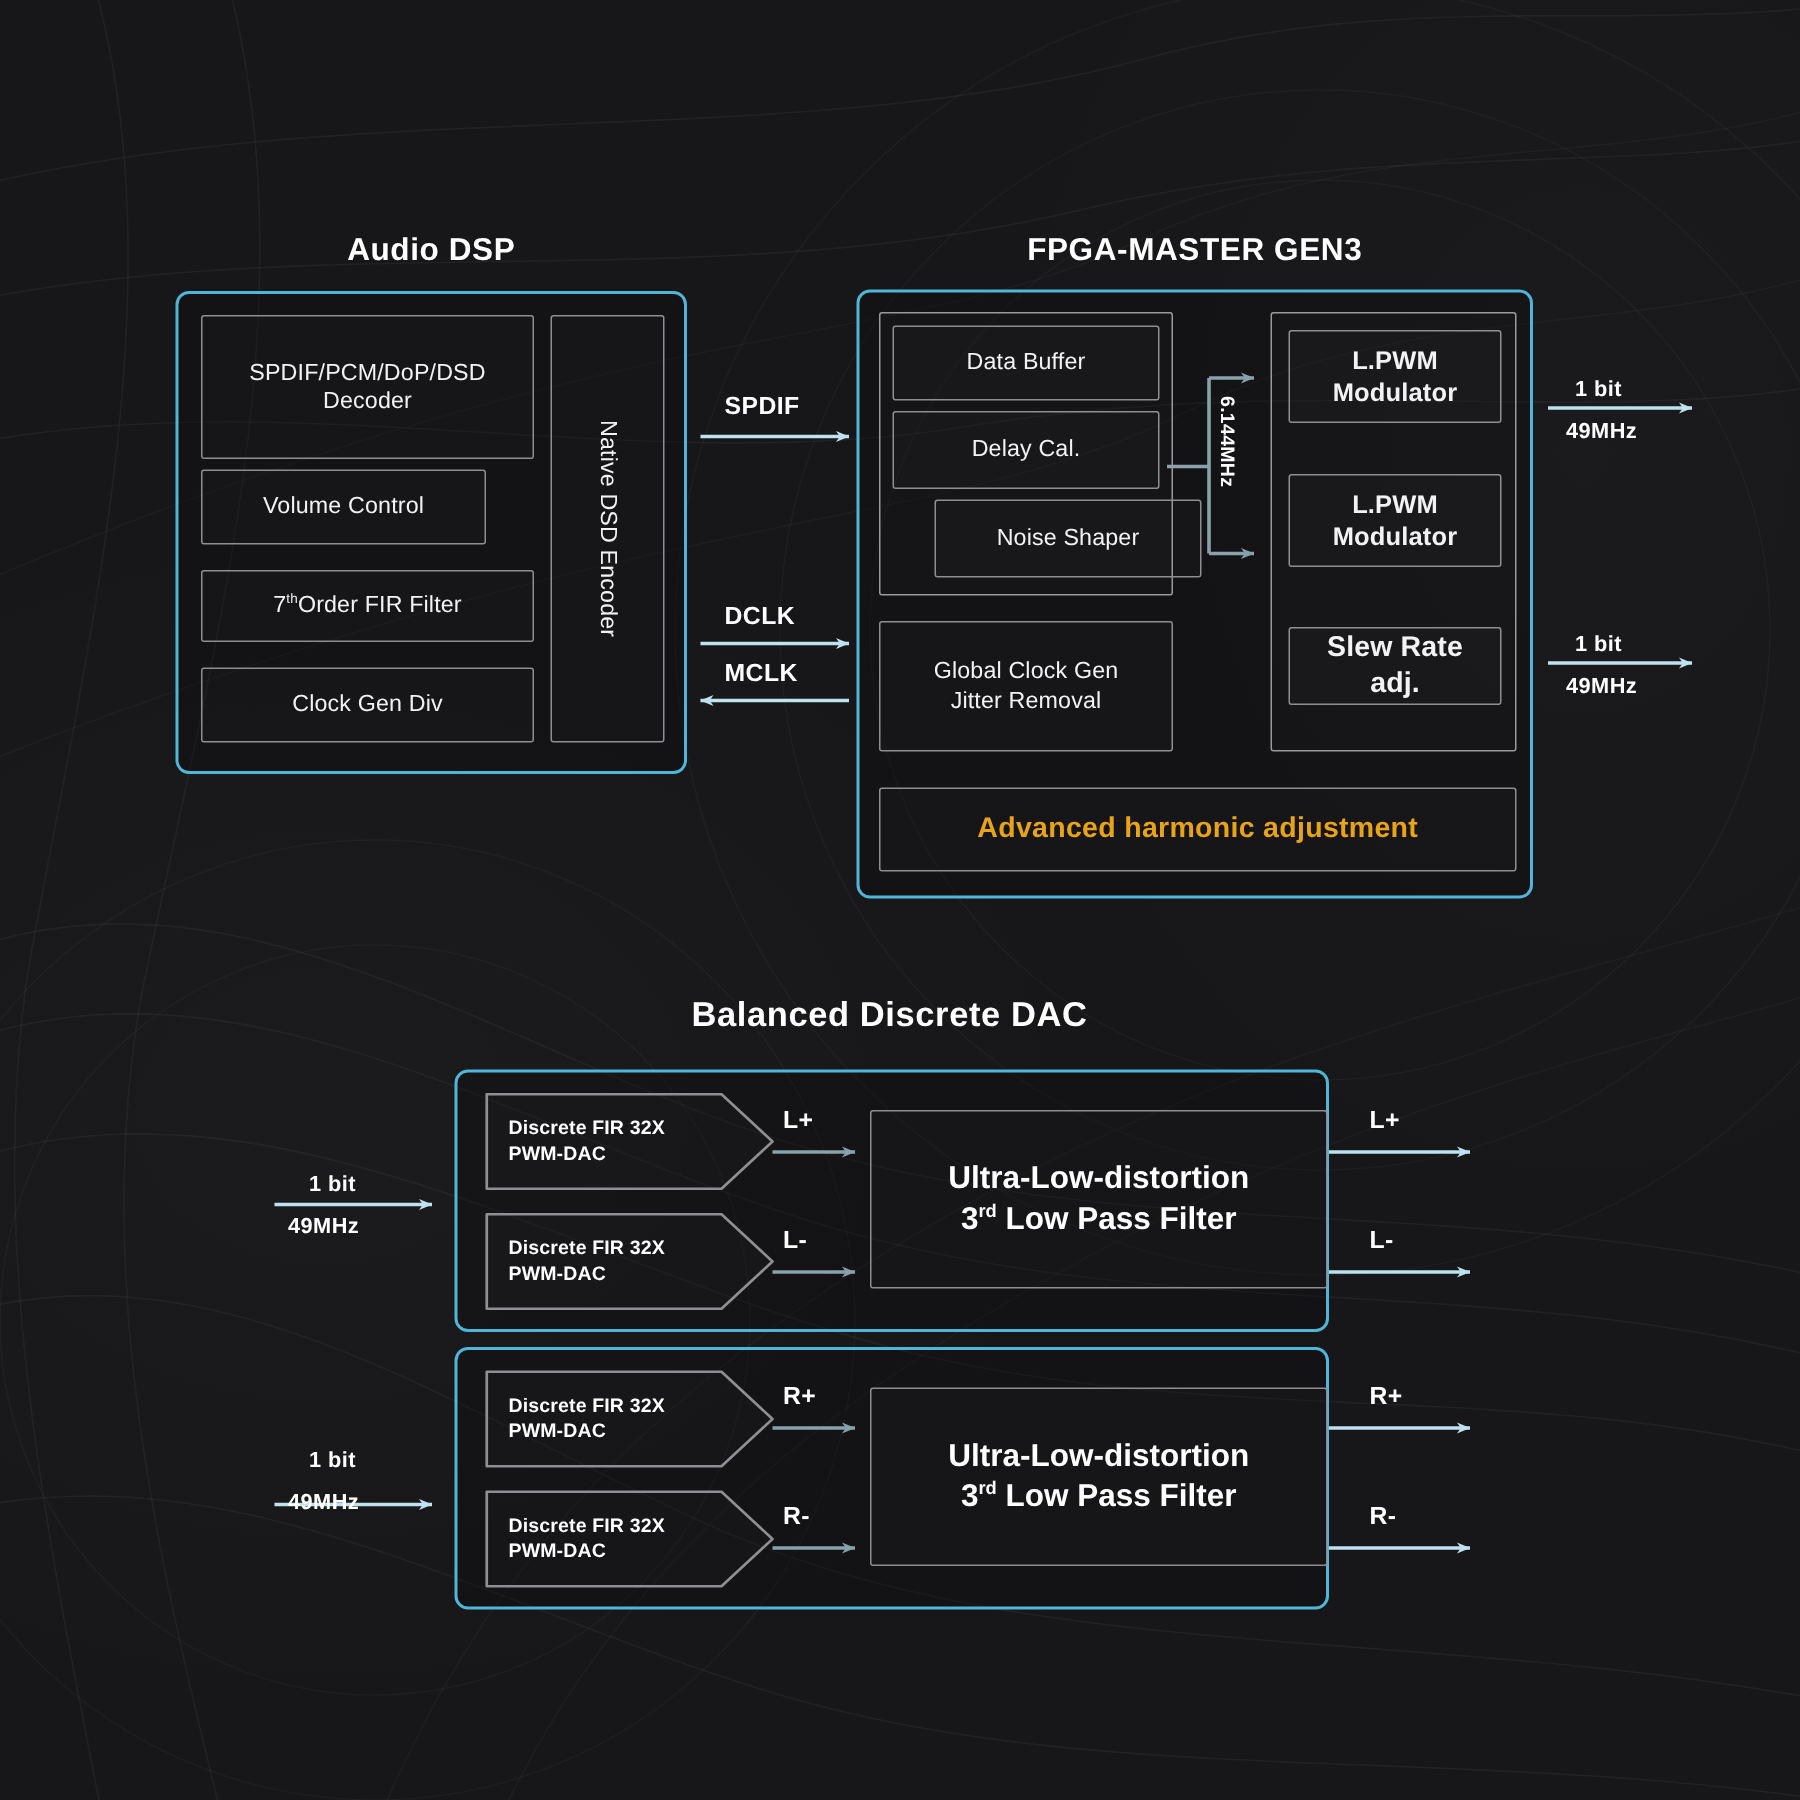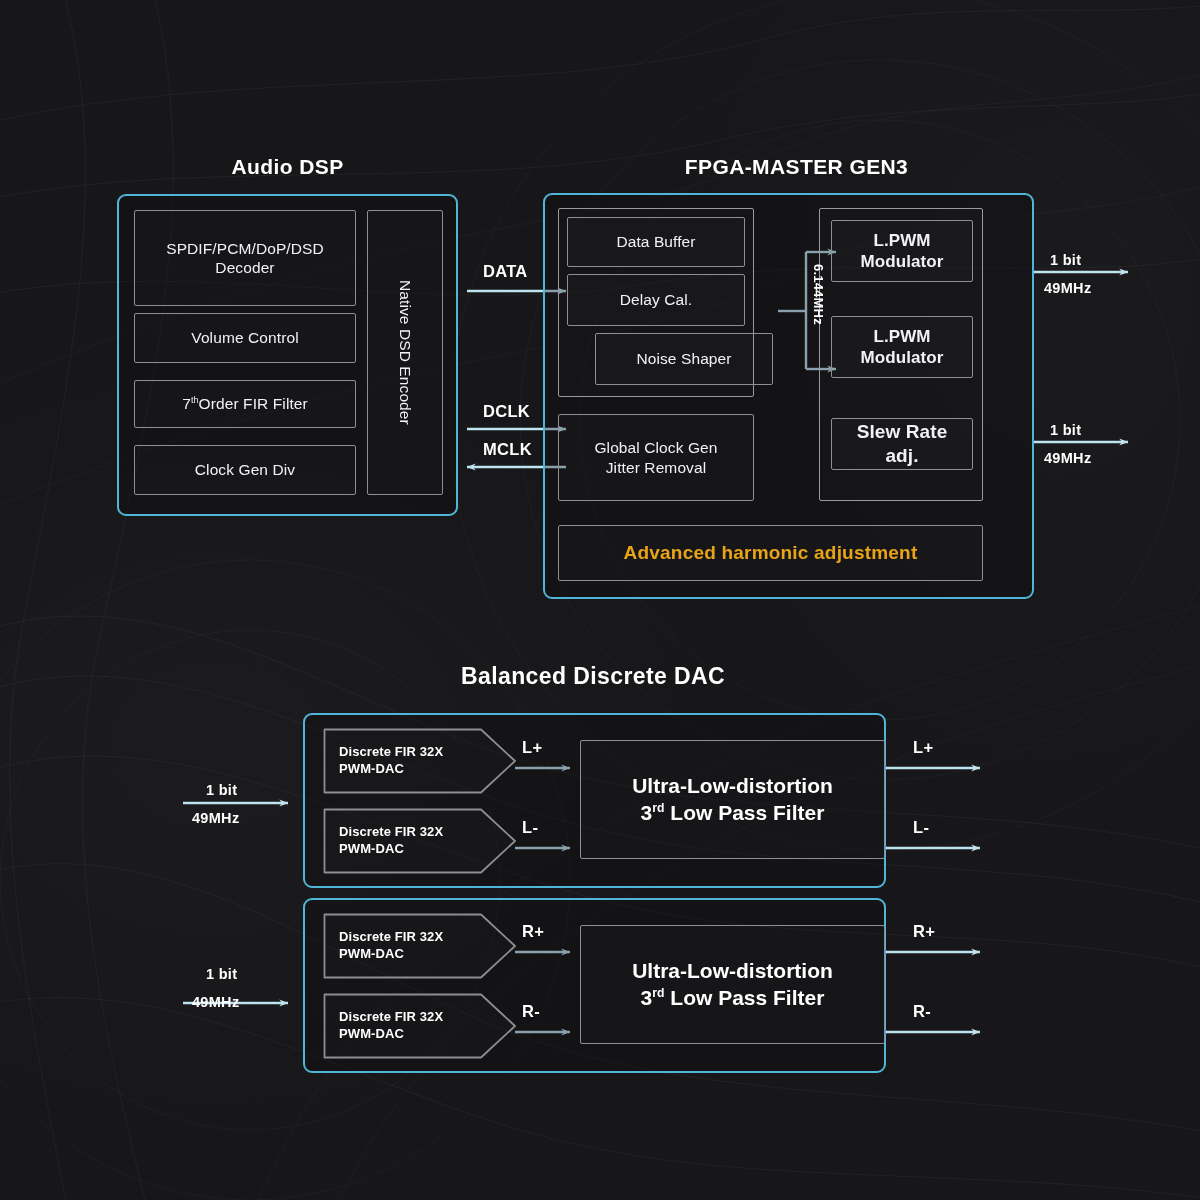--- a/index.html
+++ b/index.html
@@ -221,44 +221,44 @@
   </svg>
 
   <div class="section-title" style="left:117px; top:155px; width:341px;">Audio DSP</div>
 
   <div class="panel" style="left:117px; top:194px; width:341px; height:322px;">
 
     <div class="cell" style="left:15px; top:14px; width:222px; height:96px;">
       <span>SPDIF/PCM/DoP/DSD Decoder</span>
     </div>
 
-    <div class="cell" style="left:15px; top:117px; width:222px; height:50px;">
+    <div class="cell" style="left:15px; top:117px; width:190px; height:50px;">
       <span>Volume Control</span>
     </div>
 
     <div class="cell" style="left:15px; top:184px; width:222px; height:48px;">
       <span>7<sup>th</sup>Order FIR Filter</span>
     </div>
 
     <div class="cell" style="left:15px; top:249px; width:222px; height:50px;">
       <span>Clock Gen Div</span>
     </div>
 
     <div class="cell" style="left:248px; top:14px; width:76px; height:285px;">
       <span class="vtext">Native DSD Encoder</span>
     </div>
   </div>
 
-  <div class="alabel" style="left:483px; top:262px;">DATA</div>
+  <div class="alabel" style="left:483px; top:262px;">SPDIF</div>
   <div class="alabel" style="left:483px; top:402px;">DCLK</div>
   <div class="alabel" style="left:483px; top:440px;">MCLK</div>
 
   <div class="section-title" style="left:571px; top:155px; width:451px;">FPGA-MASTER GEN3</div>
 
-  <div class="panel" style="left:543px; top:193px; width:491px; height:406px;">
+  <div class="panel" style="left:571px; top:193px; width:451px; height:406px;">
 
     <div class="grpbox" style="left:13px; top:13px; width:196px; height:189px;">
       <div class="cell" style="left:8px; top:8px; width:178px; height:50px;">
         <span>Data Buffer</span>
       </div>
       <div class="cell" style="left:8px; top:65px; width:178px; height:52px;">
         <span>Delay Cal.</span>
       </div>
       <div class="cell" style="left:8px; top:124px; width:178px; height:52px;margin-left:28px;">
         <span>Noise Shaper</span>

